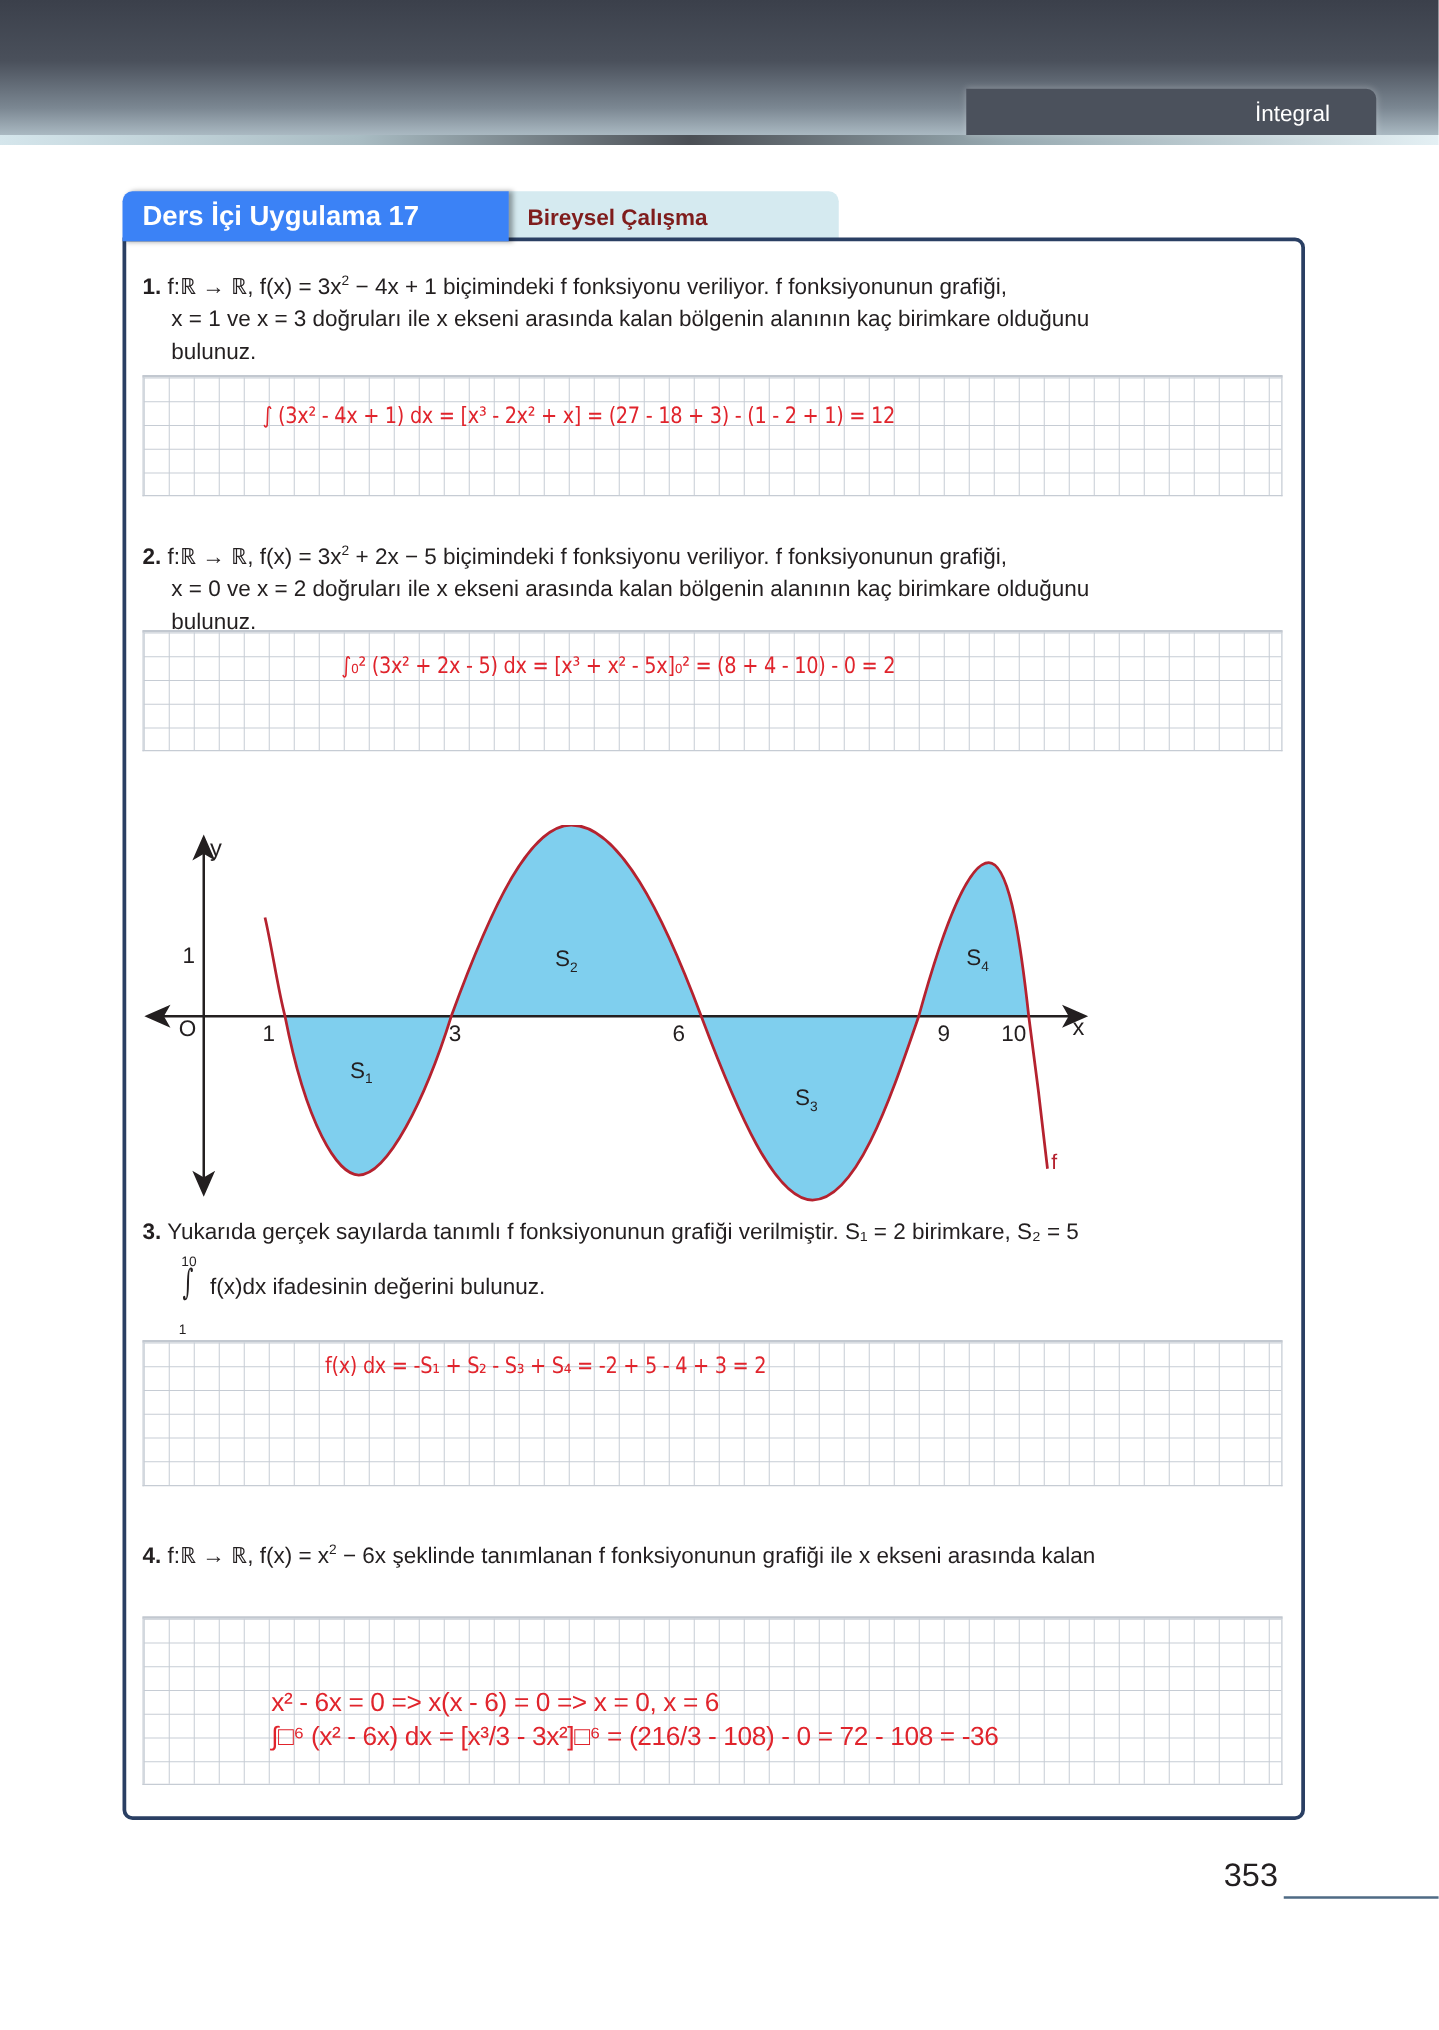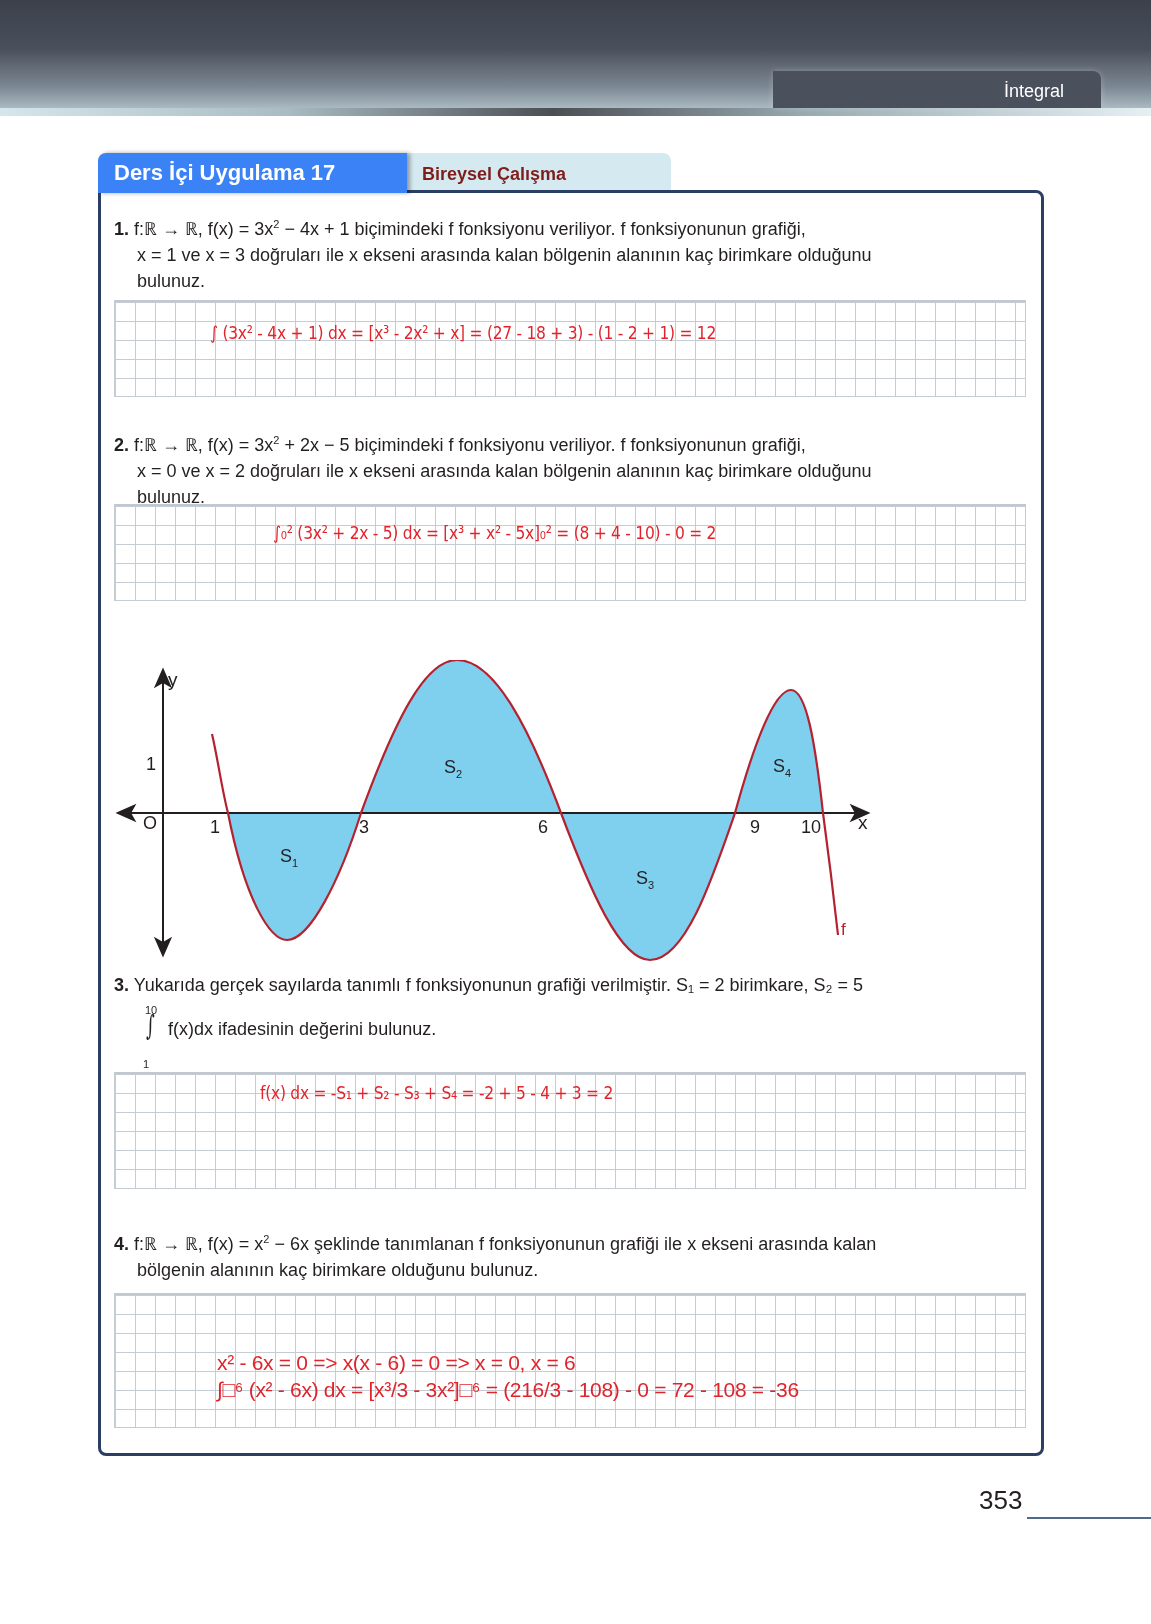--- a/index.html
+++ b/index.html
@@ -134,21 +134,20 @@
     <span>f(x)dx ifadesinin değerini bulunuz.</span>
   </div>
 </div>
 <div class="grid" style="top:1072px; height:114px;">
   <div class="hand narrow" style="left:145px; top:8px;">f(x) dx = -S₁ + S₂ - S₃ + S₄ = -2 + 5 - 4 + 3 = 2</div>
 </div>
 
 <div class="q" style="top:1231px;">
   <div><span class="num">4.</span>
     <span>f:ℝ → ℝ, f(x) = x</span><sup>2</sup><span> − 6x şeklinde tanımlanan f fonksiyonunun grafiği ile x ekseni arasında kalan</span></div>
-  <div class="ind">bölgenin alanının kaç birimkare olduğunu bulunuz.</div>
 </div>
 <div class="grid" style="top:1293px; height:132px;">
   <div class="hand" style="left:102px; top:54px; line-height:27px; font-size:21px;">
     <div>x² - 6x = 0 =&gt; x(x - 6) = 0 =&gt; x = 0, x = 6</div>
     <div>∫□⁶ (x² - 6x) dx = [x³/3 - 3x²]□⁶ = (216/3 - 108) - 0 = 72 - 108 = -36</div>
   </div>
 </div>
 
 <div class="page-num">353</div>
 <div class="page-line"></div>

